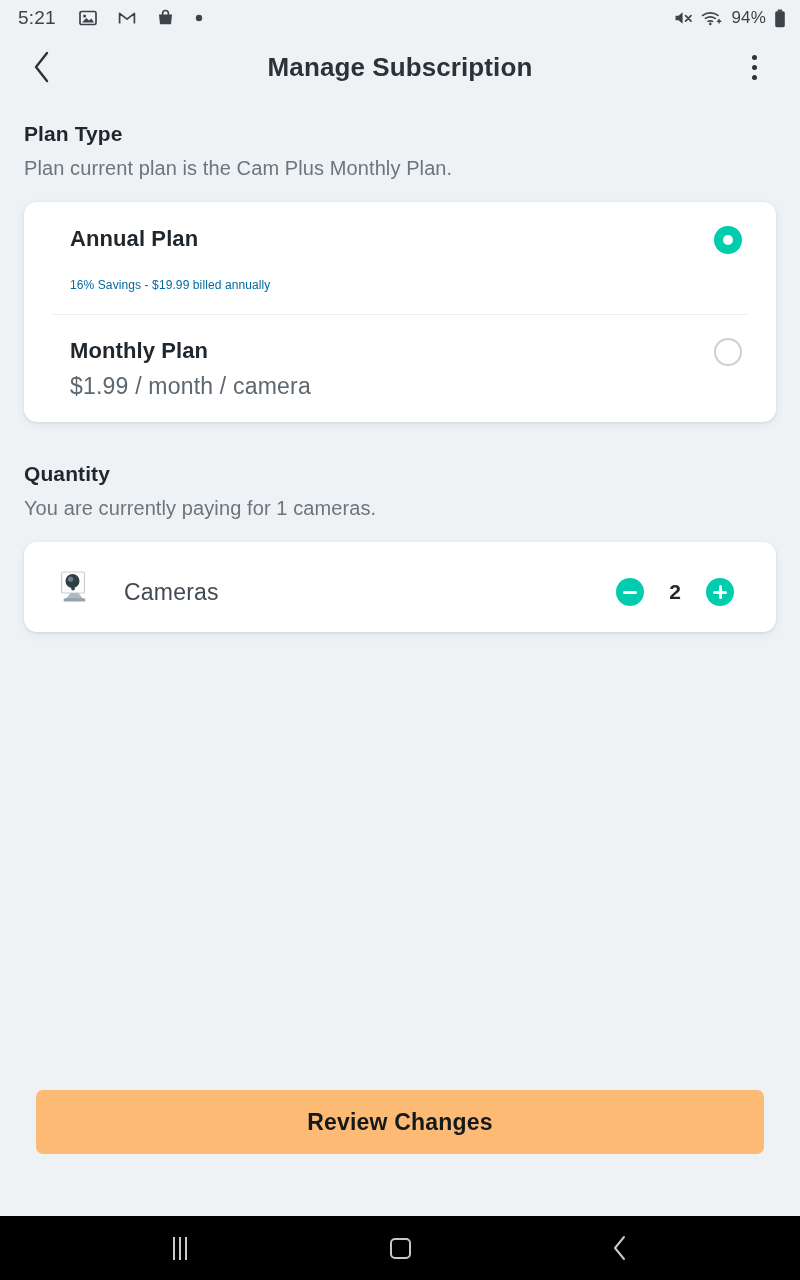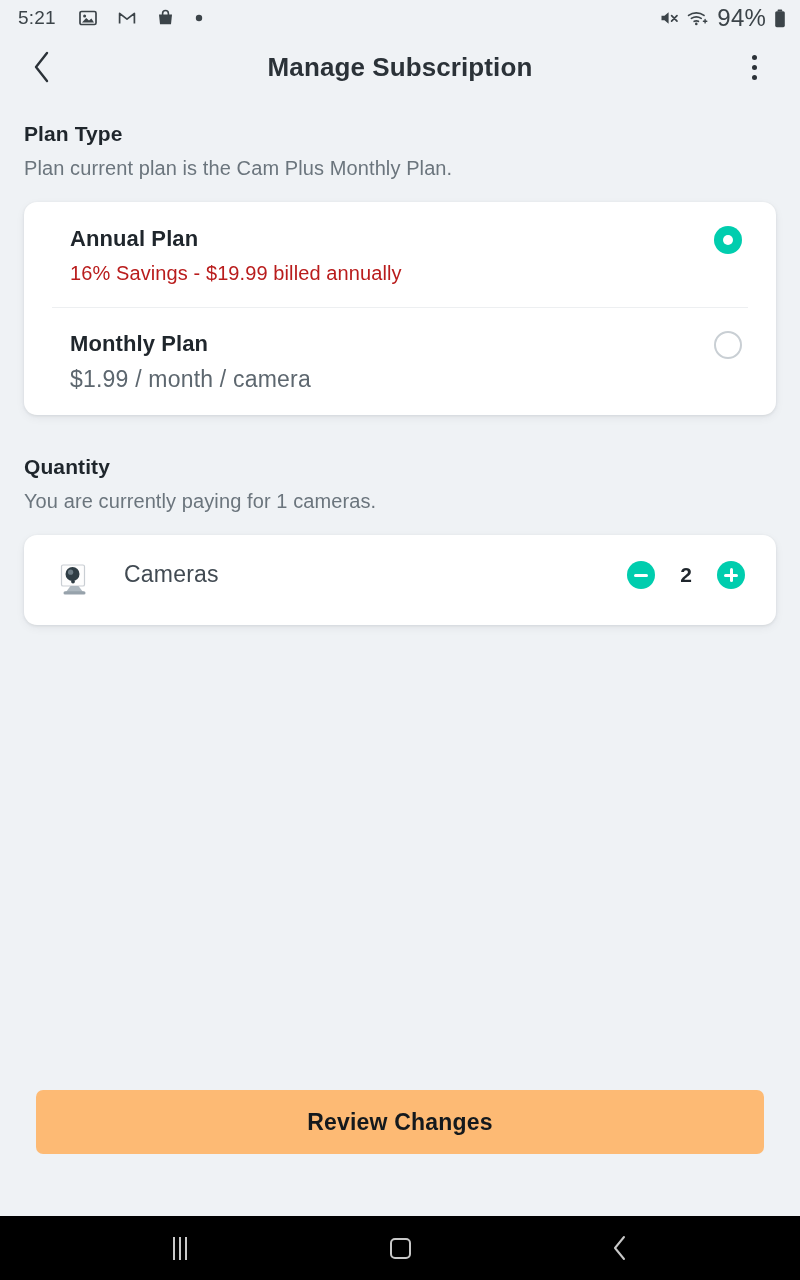--- a/index.html
+++ b/index.html
@@ -31,21 +31,21 @@
     color: #3c4449;
   }
   .status-left { display: flex; align-items: center; gap: 21px; }
   .status-time {
     font-size: 19px;
     color: #3c4449;
     letter-spacing: .2px;
     margin-right: 2px;
   }
   .status-right { display: flex; align-items: center; gap: 8px; }
-  .status-batt-text { font-size: 24px; color: #3c4449; letter-spacing: .2px; }
+  .status-batt-text { font-size: 17px; color: #3c4449; letter-spacing: .2px; }
   .sicon { display: inline-flex; align-items: center; justify-content: center; }
 
   
   .header {
     flex: 0 0 62px;
     display: flex;
     align-items: center;
     padding: 0 24px 0 20px;
     position: relative;
     gap: 26px;
@@ -130,23 +130,23 @@
     color: #1f262c;
     letter-spacing: .1px;
   }
   .plan-price {
     font-size: 23px;
     color: #5d676f;
     margin-top: 9px;
     letter-spacing: .2px;
   }
   .plan-note {
-    font-size: 20px;
-    color: #b91c1c;
-    margin-top: 10px;
+    font-size: 12px;
+    color: #0369a1;
+    margin-top: 26px;
     letter-spacing: .1px;
   }
   .radio {
     flex: 0 0 auto;
     width: 28px; height: 28px;
     border-radius: 50%;
     border: 2px solid #c9cfd4;
     background: #fff;
     display: flex; align-items: center; justify-content: center;
   }
@@ -157,22 +157,22 @@
   .radio.on::after {
     content: "";
     width: 10px; height: 10px;
     border-radius: 50%;
     background: #ffffff;
   }
 
   
   .qty-row {
     display: flex;
-    align-items: flex-start;
-    padding: 26px 31px 26px 32px;
+    align-items: flex-end;
+    padding: 26px 42px 26px 32px;
   }
   .cam-icon {
     flex: 0 0 auto;
     width: 38px; height: 38px;
     display: block;
   }
   .qty-label {
     font-size: 23px;
     color: #414a52;
     margin-left: 30px;

